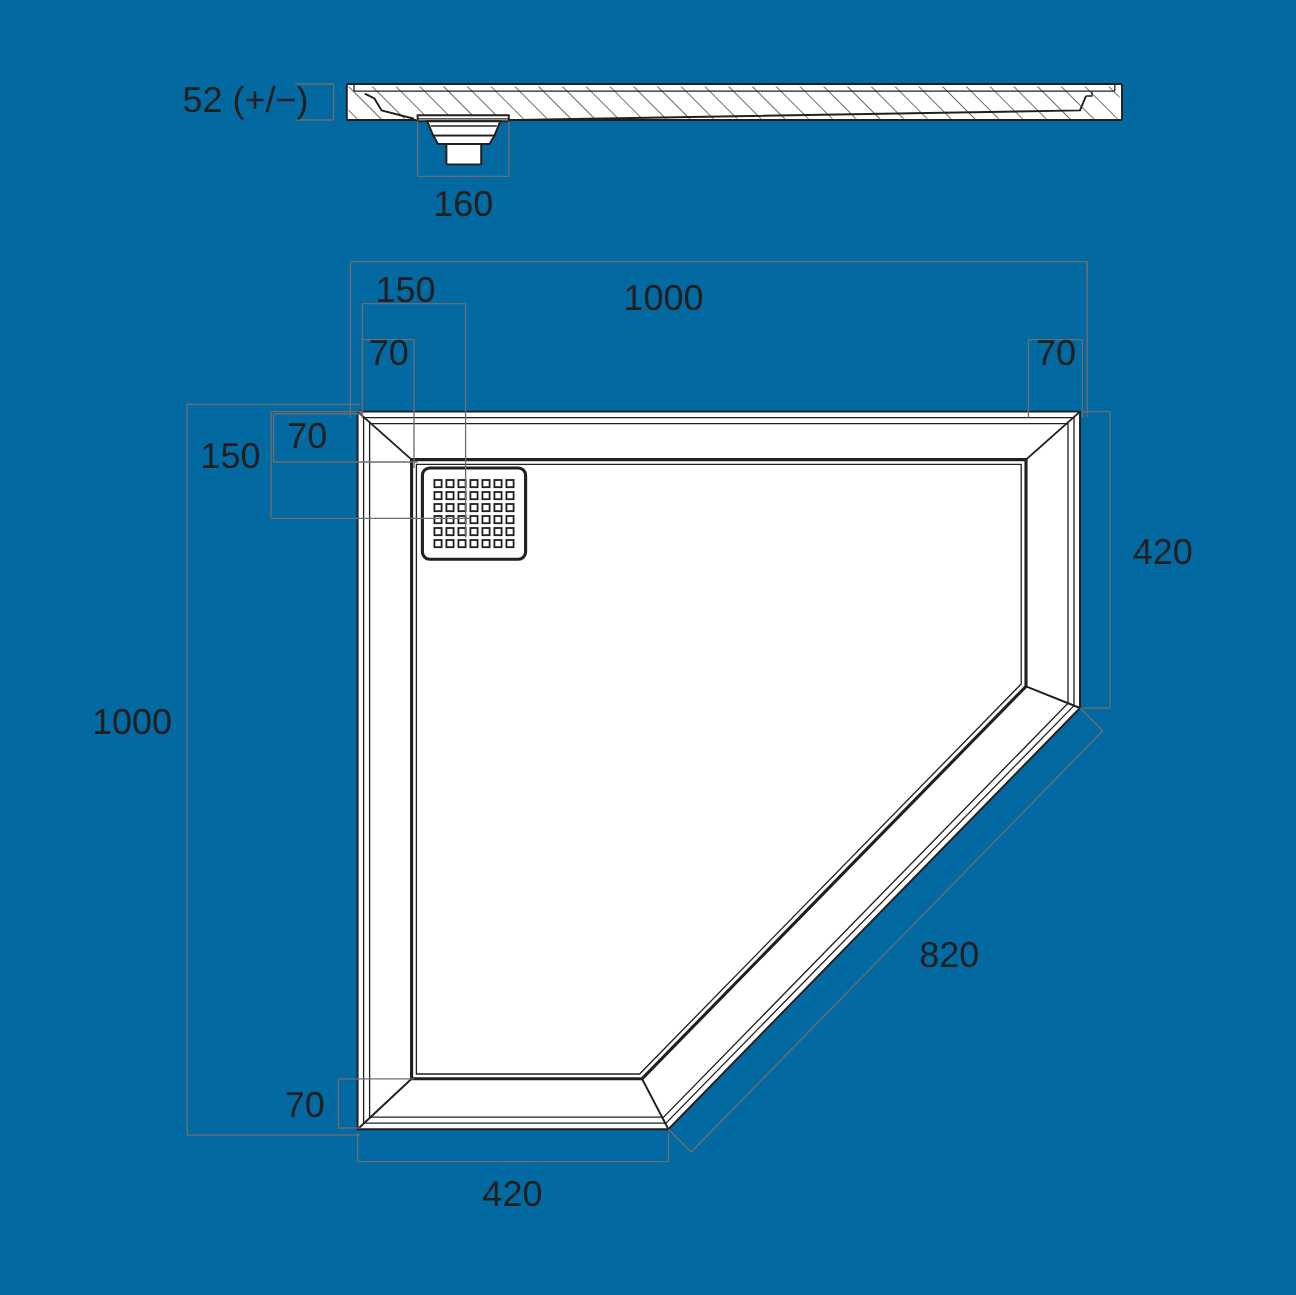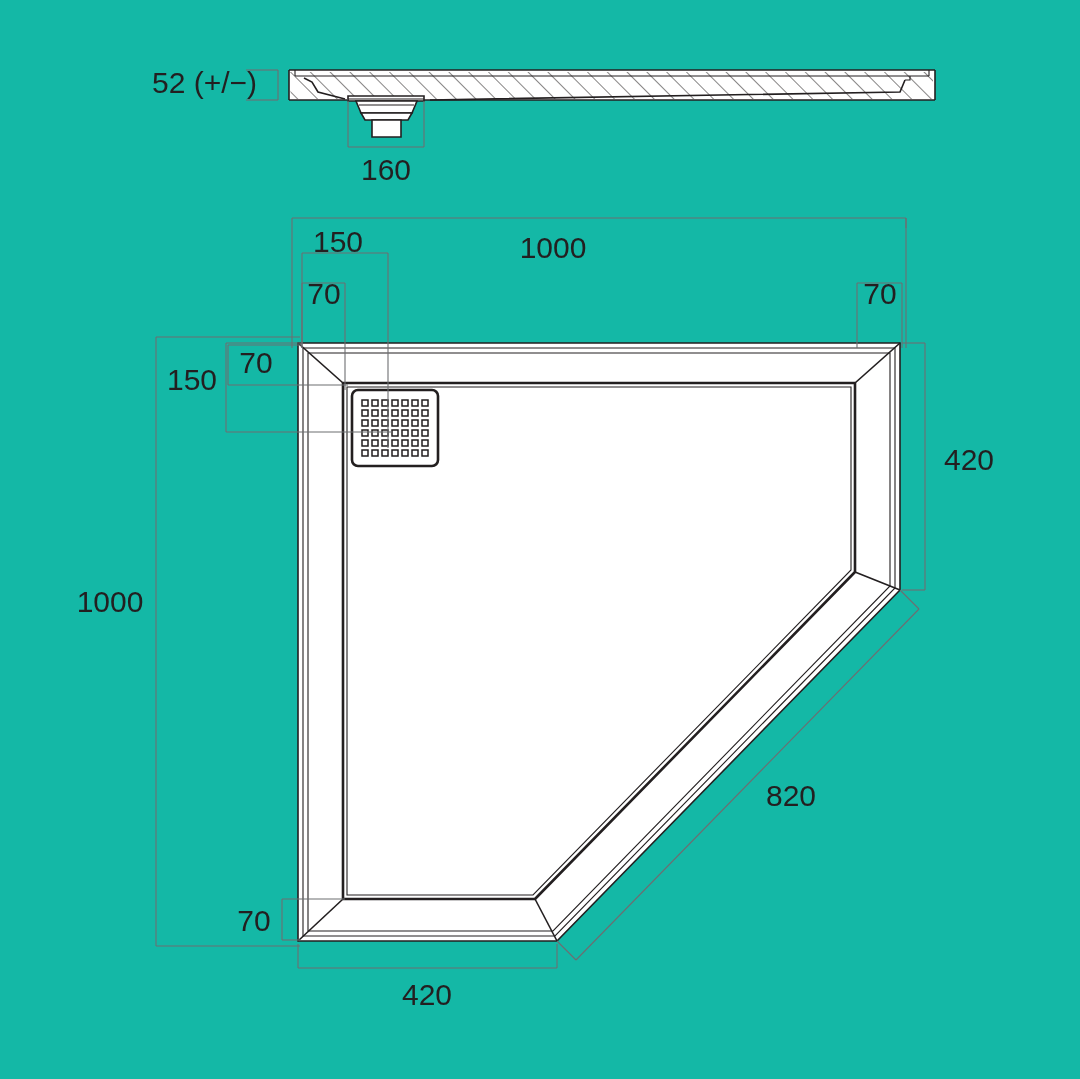--- a/index.html
+++ b/index.html
@@ -10,21 +10,21 @@
   body {
     width: 1080px;
     height: 1079px;
     font-family: "Liberation Sans", sans-serif;
     overflow: hidden;
   }
   #drawing-root {
     position: relative;
     width: 1080px;
     height: 1079px;
-    background: #14b8a6;
+    background: #0369a1;
   }
   svg.cad {
     position: absolute;
     top: 0;
     left: 0;
     width: 1080px;
     height: 1079px;
     display: block;
   }
   text.dim {

